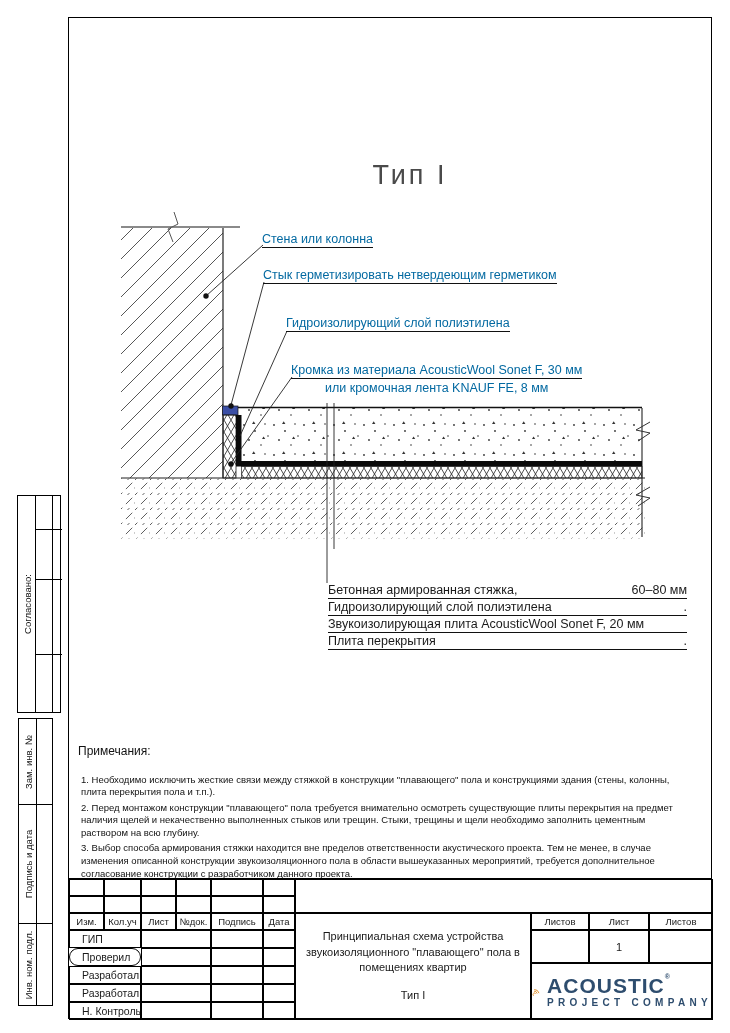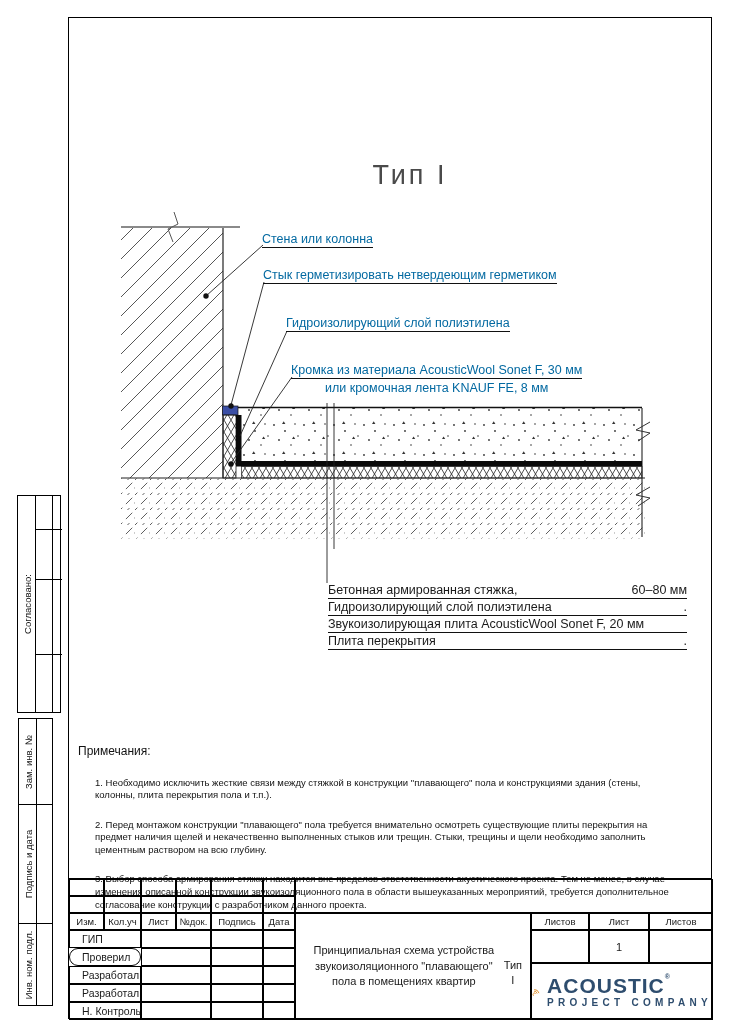--- a/index.html
+++ b/index.html
@@ -19,36 +19,36 @@
   .callout .l2{display:block;text-align:center;padding-top:2px;}
   
   .layers{position:absolute;left:328px;top:583px;width:359px;}
   .layer-row{position:absolute;left:0;width:359px;height:15px;border-bottom:1.1px solid #111;
              display:flex;justify-content:space-between;font-size:12.5px;white-space:nowrap;}
   .layer-row .lab{overflow:hidden;}
   .layer-row .val{margin-left:6px;}
   
   .notes{position:absolute;left:78px;top:744px;width:612px;font-size:9.5px;line-height:1.32;color:#111;}
   .notes h4{margin:0 0 14px 0;font-size:12px;font-weight:400;}
-  .notes p{margin:17px;}
+  .notes p{margin:3px;}
   
   .sidebox{position:absolute;border:1.2px solid #000;box-sizing:border-box;}
   .vline{position:absolute;top:0;bottom:0;border-left:1px solid #000;}
   .hline{position:absolute;left:0;right:0;border-top:1px solid #000;}
   .vlabel{position:absolute;left:50%;top:50%;transform:translate(-50%,-50%) rotate(-90deg);
           white-space:nowrap;font-size:9.5px;color:#111;}
   
   .tb{position:absolute;left:68px;top:878px;width:644px;height:141px;
       border:1.6px solid #000;box-sizing:border-box;}
   .cell{position:absolute;border:0.8px solid #000;box-sizing:border-box;
         font-size:9.5px;display:flex;align-items:center;justify-content:center;
         overflow:hidden;white-space:nowrap;}
   .cell.left{justify-content:flex-start;padding-left:12px;}
   .cell.role{font-size:10.5px;}
-  .doc-title{text-align:center;font-size:11px;line-height:1.4;
+  .doc-title{flex-direction:column;text-align:center;font-size:11px;line-height:1.4;
              padding:4px 8px;white-space:normal;justify-content:center;}
   .doc-title .sub{margin-top:13px;}
   
   .logo-cell{display:flex;align-items:center;justify-content:center;gap:7px;}
   .logo-text{line-height:1;}
   .logo-name{font-size:21px;font-weight:bold;letter-spacing:1px;position:relative;}
   .logo-reg{font-size:7px;vertical-align:top;position:relative;top:-2px;}
   .logo-tag{font-size:10px;letter-spacing:4.3px;margin-top:2px;font-weight:bold;}
   svg{display:block;}
   #dwg{position:absolute;left:0;top:0;pointer-events:none;}

